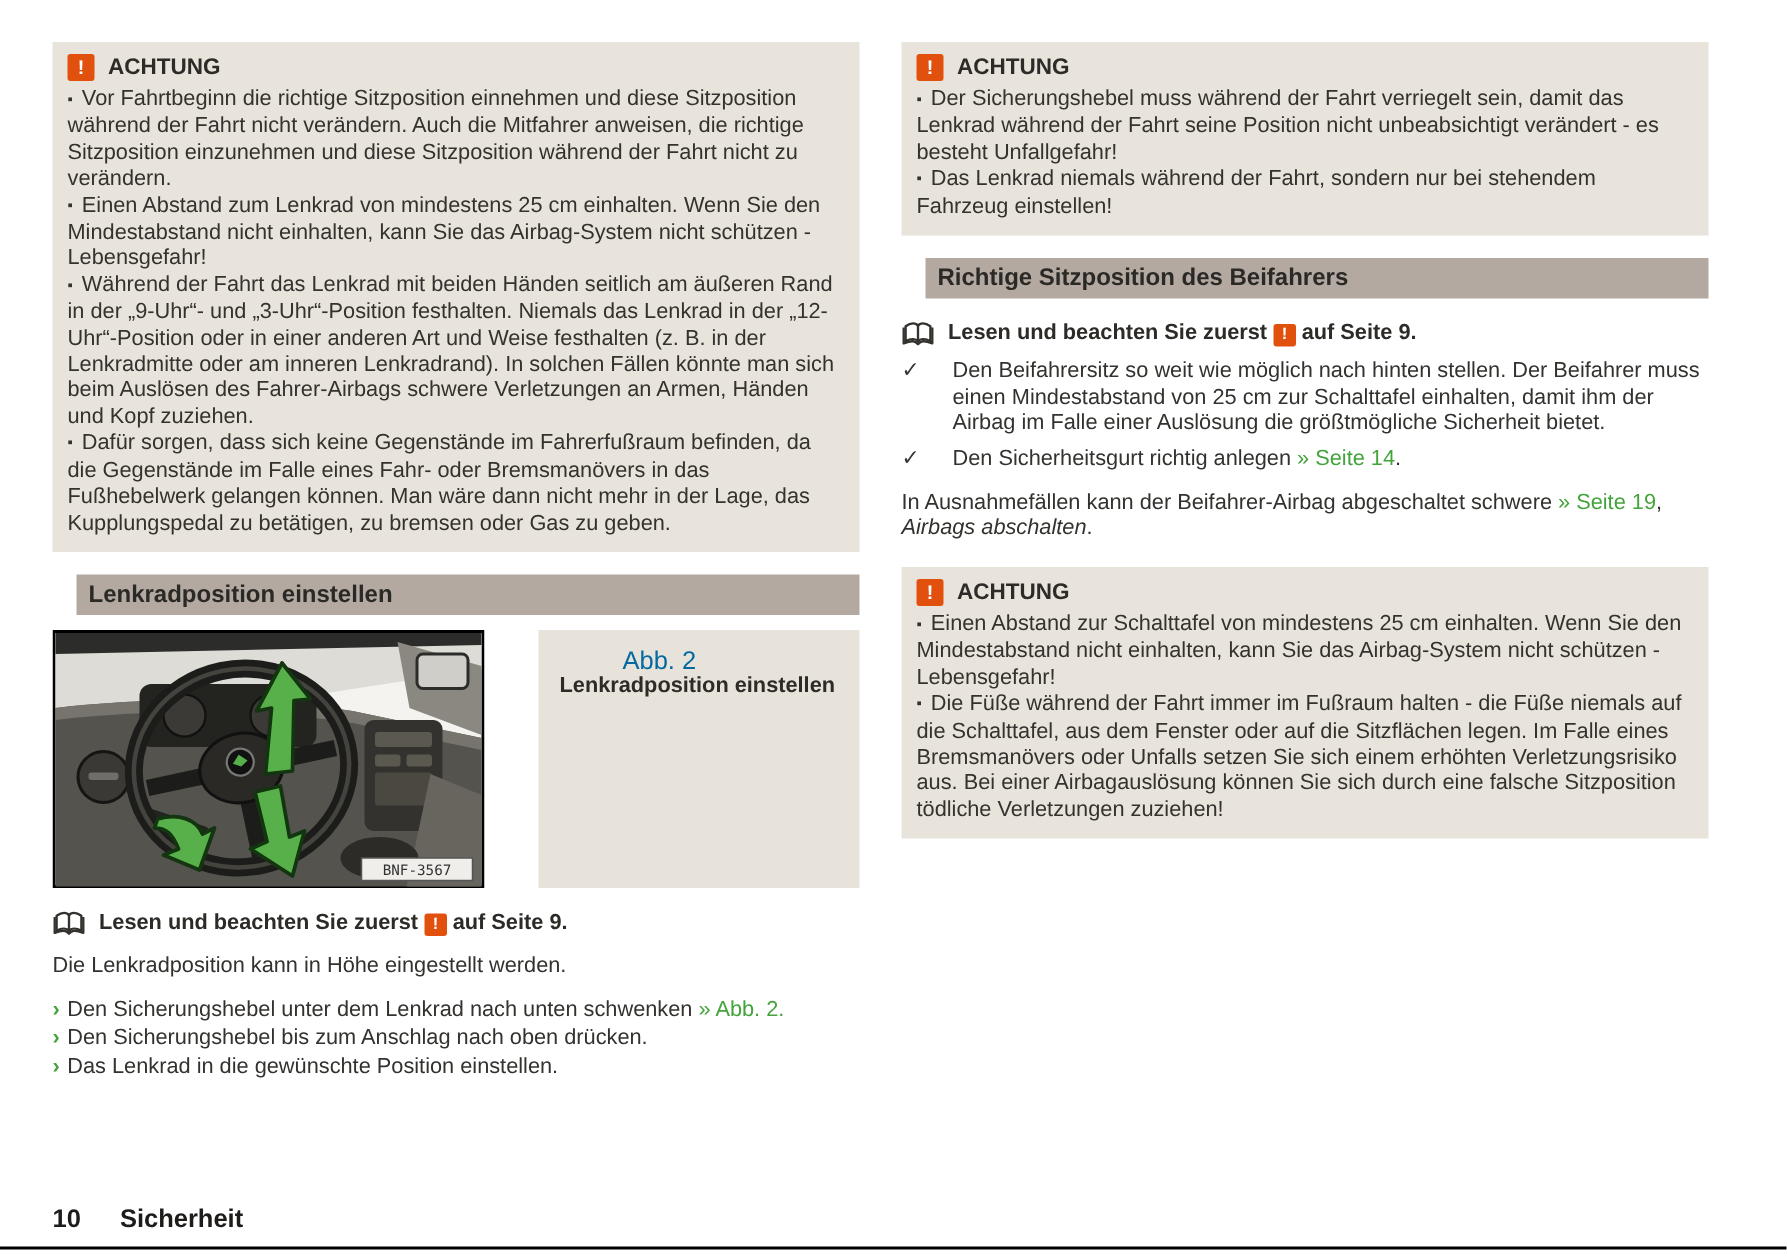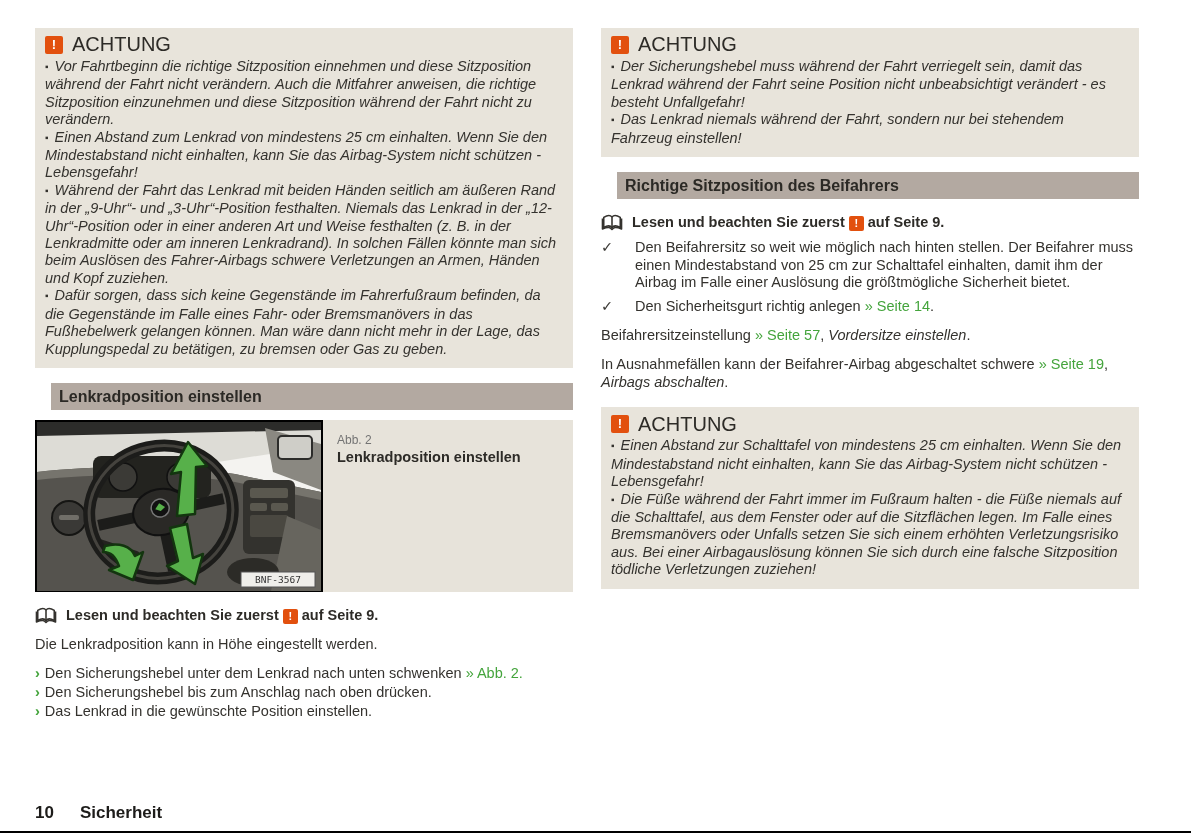--- a/index.html
+++ b/index.html
@@ -13,35 +13,35 @@
   .col { width:538px; }
 
   
   .warnbox { background:#e8e4db; padding:8px 10px 10px 10px; }
   .warn-head { display:flex; align-items:center; gap:9px; margin-bottom:4px; }
   .warn-square {
     width:18px; height:18px; background:#e2500e; border-radius:2px;
     color:#fff; font-weight:bold; font-size:13px; line-height:18px;
     text-align:center; flex:0 0 auto;
   }
-  .warn-title { font-weight:normal; font-size:20px; color:#2d2b27; }
-  .warn-item { display:block;font-style:italic; }
+  .warn-title { font-weight:bold; font-size:15px; color:#2d2b27; }
+  .warn-item { display:block; }
   .warn-item::before { content:"▪"; font-size:10px; margin-right:6px; position:relative; top:-1px; }
 
   
   .section-bar {
     background:#b3a9a1; color:#2b2925; font-weight:bold; font-size:16px;
     padding:4px 8px 4px 8px; margin-top:15px; line-height:19px;margin-left:16px;
   }
 
   
   .figure { display:flex; margin-top:10px; height:172px; }
-  .figure-img { width:288px; height:172px; flex:0 0 auto; position:relative; }
+  .figure-img { width:324px; height:172px; flex:0 0 auto; position:relative; }
   .figure-caption { flex:1; background:#e7e3da; padding:12px 0 0 14px; }
-  .figure-label { font-size:12px; color:#737373; }
+  .figure-label { font-size:17px; color:#0369a1;margin-left:42px; }
   .figure-title { font-weight:bold; color:#2d2b27; }
 
   
   .readfirst { display:flex; align-items:center; gap:9px; margin-top:15px; font-weight:bold; color:#2d2b27; }
   .readfirst .chip {
     display:inline-block; width:15px; height:15px; background:#e2500e; border-radius:2px;
     color:#fff; font-size:11px; line-height:15px; text-align:center; font-weight:bold;
   }
   .readfirst .txt { display:inline; }
   .book-icon { flex:0 0 auto; display:inline-block; }
@@ -203,21 +203,20 @@
       <div class="check">
         <span class="check-mark">✓</span>
         <span class="check-body"><span>Den Beifahrersitz so weit wie möglich nach hinten stellen. Der Beifahrer muss einen Mindestabstand von 25 cm zur Schalttafel einhalten, damit ihm der Airbag im Falle einer Auslösung die größtmögliche Sicherheit bietet.</span></span>
       </div>
       <div class="check">
         <span class="check-mark">✓</span>
         <span class="check-body"><span>Den Sicherheitsgurt richtig anlegen </span><span class="link">» Seite 14</span><span>.</span></span>
       </div>
     </div>
 
-    <div class="para"><span>Beifahrersitzeinstellung </span><span class="link">» Seite 57</span><span>, </span><span class="italic">Vordersitze einstellen</span><span>.</span></div>
 
     <div class="para"><span>In Ausnahmefällen kann der Beifahrer-Airbag abgeschaltet schwere </span><span class="link">» Seite 19</span><span>, </span><span class="italic">Airbags abschalten</span><span>.</span></div>
 
     <div class="warnbox mt16">
       <div class="warn-head">
         <span class="warn-square">!</span>
         <span class="warn-title">ACHTUNG</span>
       </div>
       <span class="warn-item">Einen Abstand zur Schalttafel von mindestens 25 cm einhalten. Wenn Sie den Mindestabstand nicht einhalten, kann Sie das Airbag-System nicht schützen - Lebensgefahr!</span>
       <span class="warn-item">Die Füße während der Fahrt immer im Fußraum halten - die Füße niemals auf die Schalttafel, aus dem Fenster oder auf die Sitzflächen legen. Im Falle eines Bremsmanövers oder Unfalls setzen Sie sich einem erhöhten Verletzungsrisiko aus. Bei einer Airbagauslösung können Sie sich durch eine falsche Sitzposition tödliche Verletzungen zuziehen!</span>

